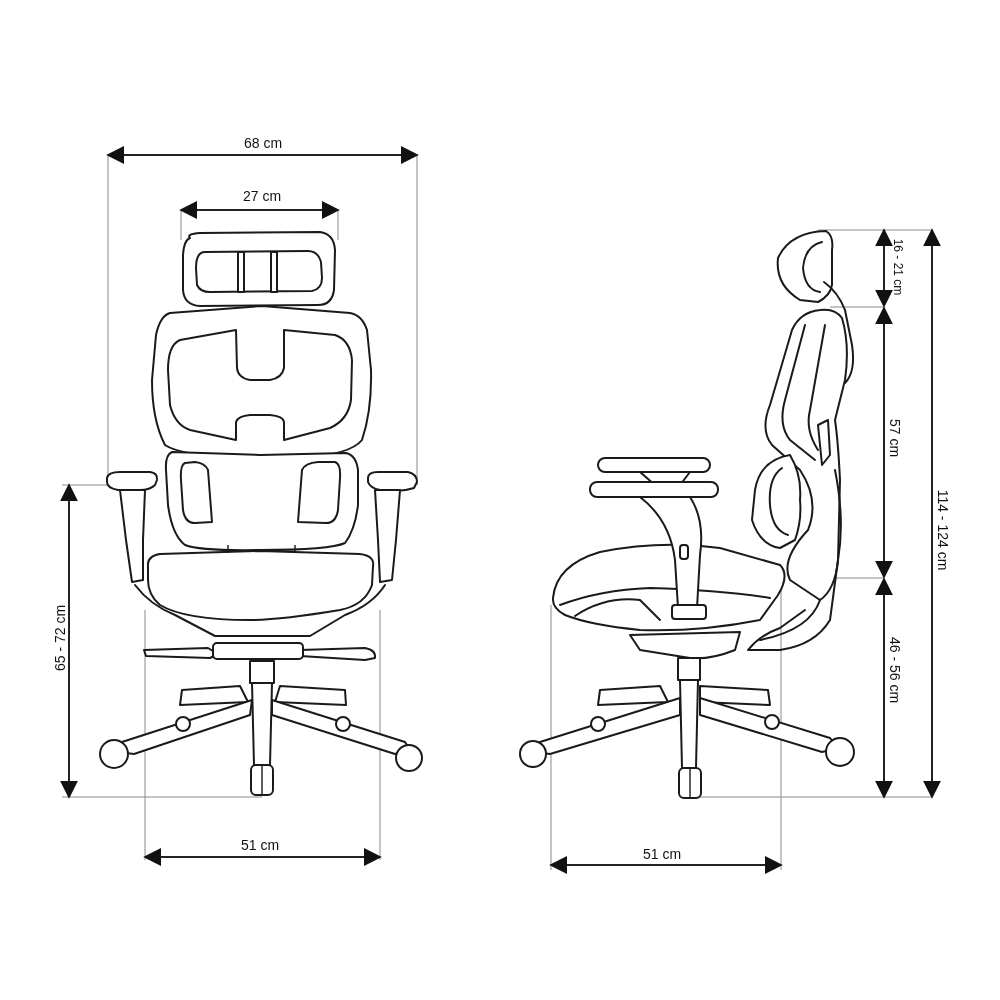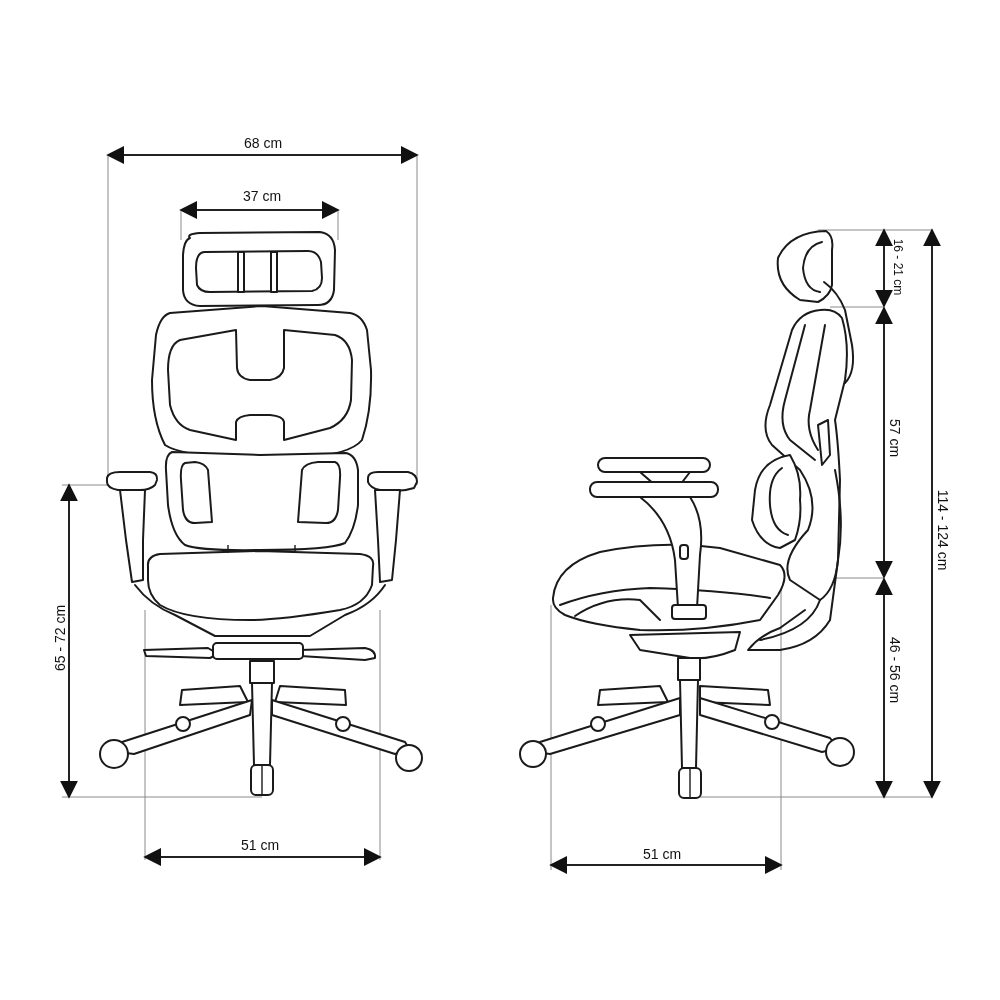--- a/index.html
+++ b/index.html
@@ -134,21 +134,21 @@
     <circle class="draw" cx="533" cy="754" r="13"></circle>
     <circle class="draw" cx="840" cy="752" r="14"></circle>
     <circle class="draw" cx="598" cy="724" r="7"></circle>
     <circle class="draw" cx="772" cy="722" r="7"></circle>
     <rect class="draw" x="679" y="768" width="22" height="30" rx="5"></rect>
     <line class="thin" x1="690" y1="769" x2="690" y2="797"></line>
   </g>
 </svg>
 
 <div class="lbl" style="left:244px;top:135px;text-align:center;">68 cm</div>
-<div class="lbl" style="left:243px;top:188px;">37 cm</div>
+<div class="lbl" style="left:243px;top:188px;">27 cm</div>
 <div class="lbl" style="left:241px;top:837px;">51 cm</div>
 <div class="lbl" style="left:643px;top:846px;">51 cm</div>
 
 <div class="lbl" style="left:20px;top:630px;width:80px;text-align:center;transform:rotate(-90deg);">65 - 72 cm</div>
 
 <div class="lbl" style="left:858px;top:260px;width:80px;text-align:center;transform:rotate(90deg);font-size:12px;">16 - 21 cm</div>
 <div class="lbl" style="left:855px;top:430px;width:80px;text-align:center;transform:rotate(90deg);">57 cm</div>
 <div class="lbl" style="left:855px;top:662px;width:80px;text-align:center;transform:rotate(90deg);">46 - 56 cm</div>
 <div class="lbl" style="left:893px;top:522px;width:100px;text-align:center;transform:rotate(90deg);">114 - 124 cm</div>
 

